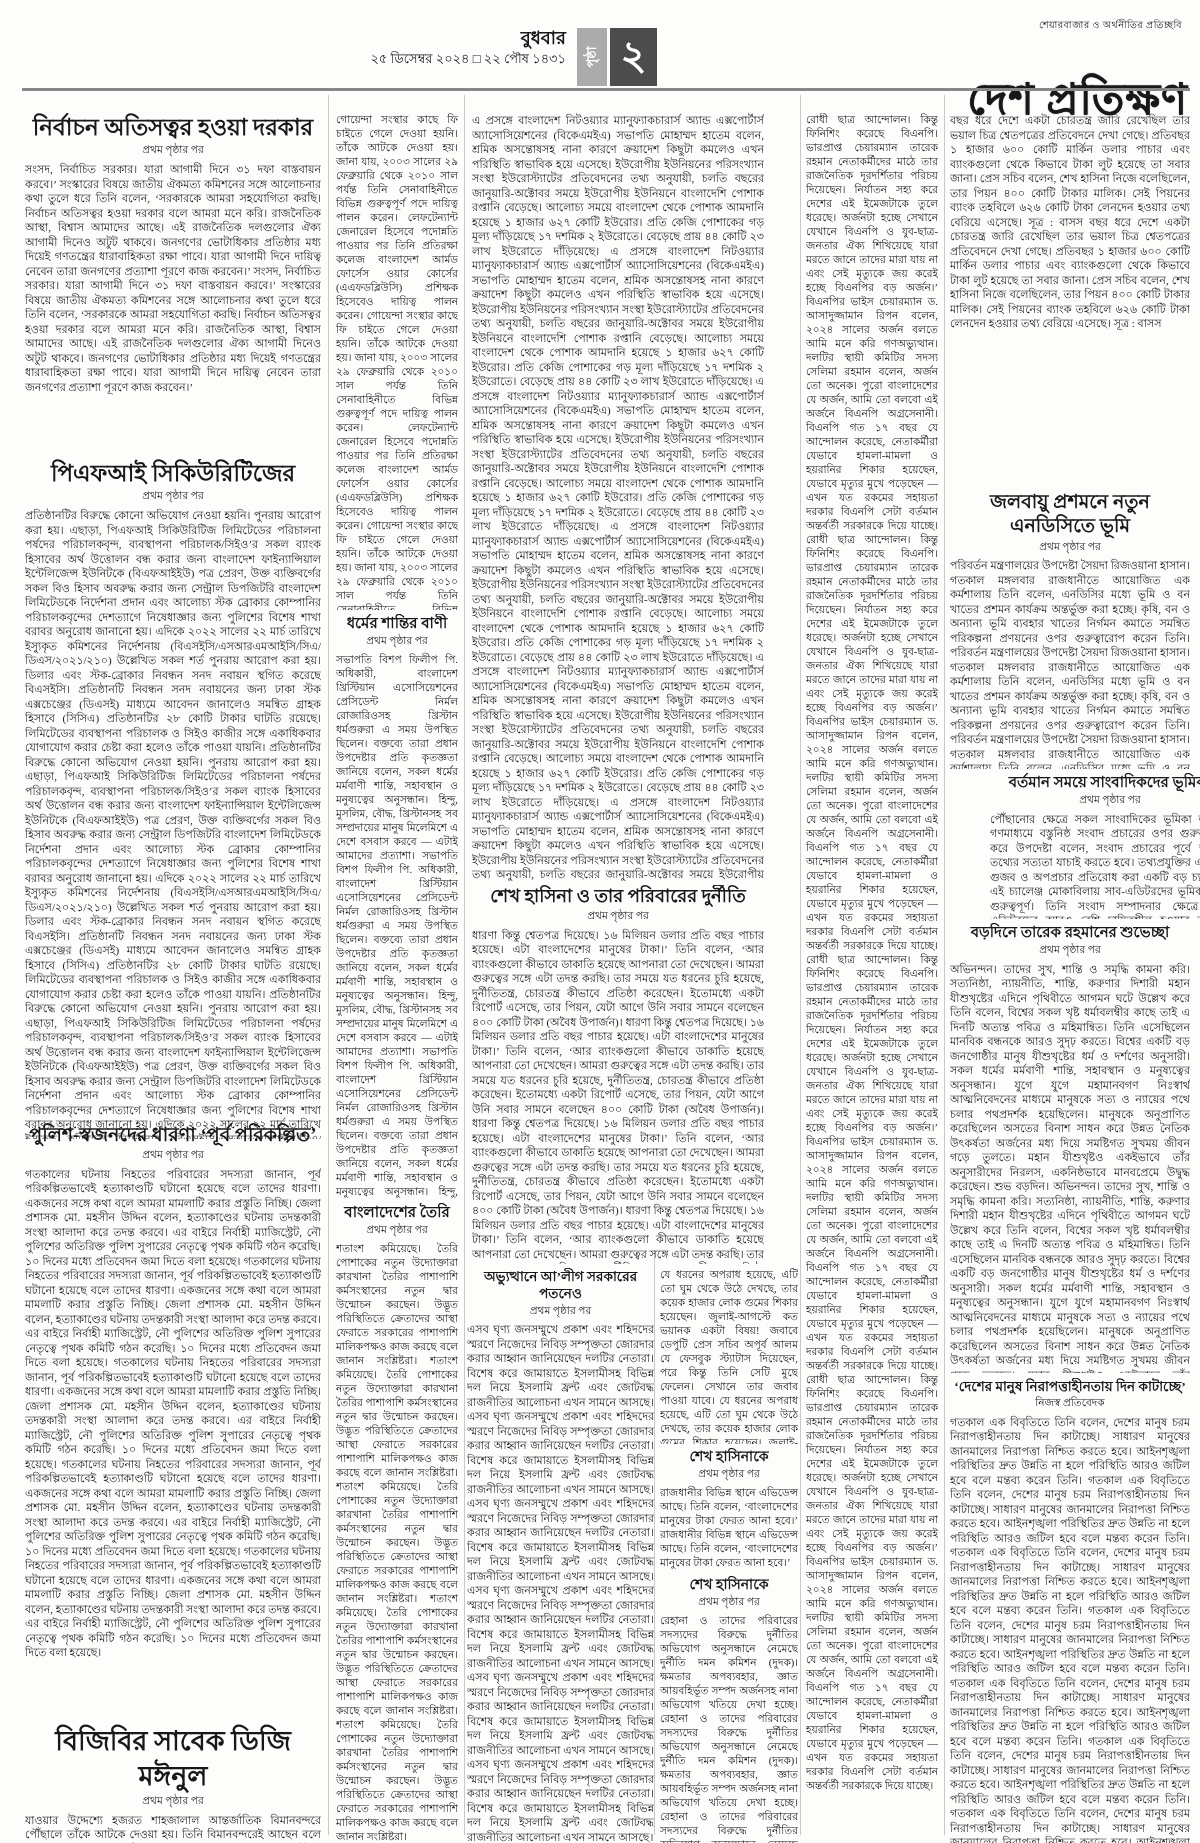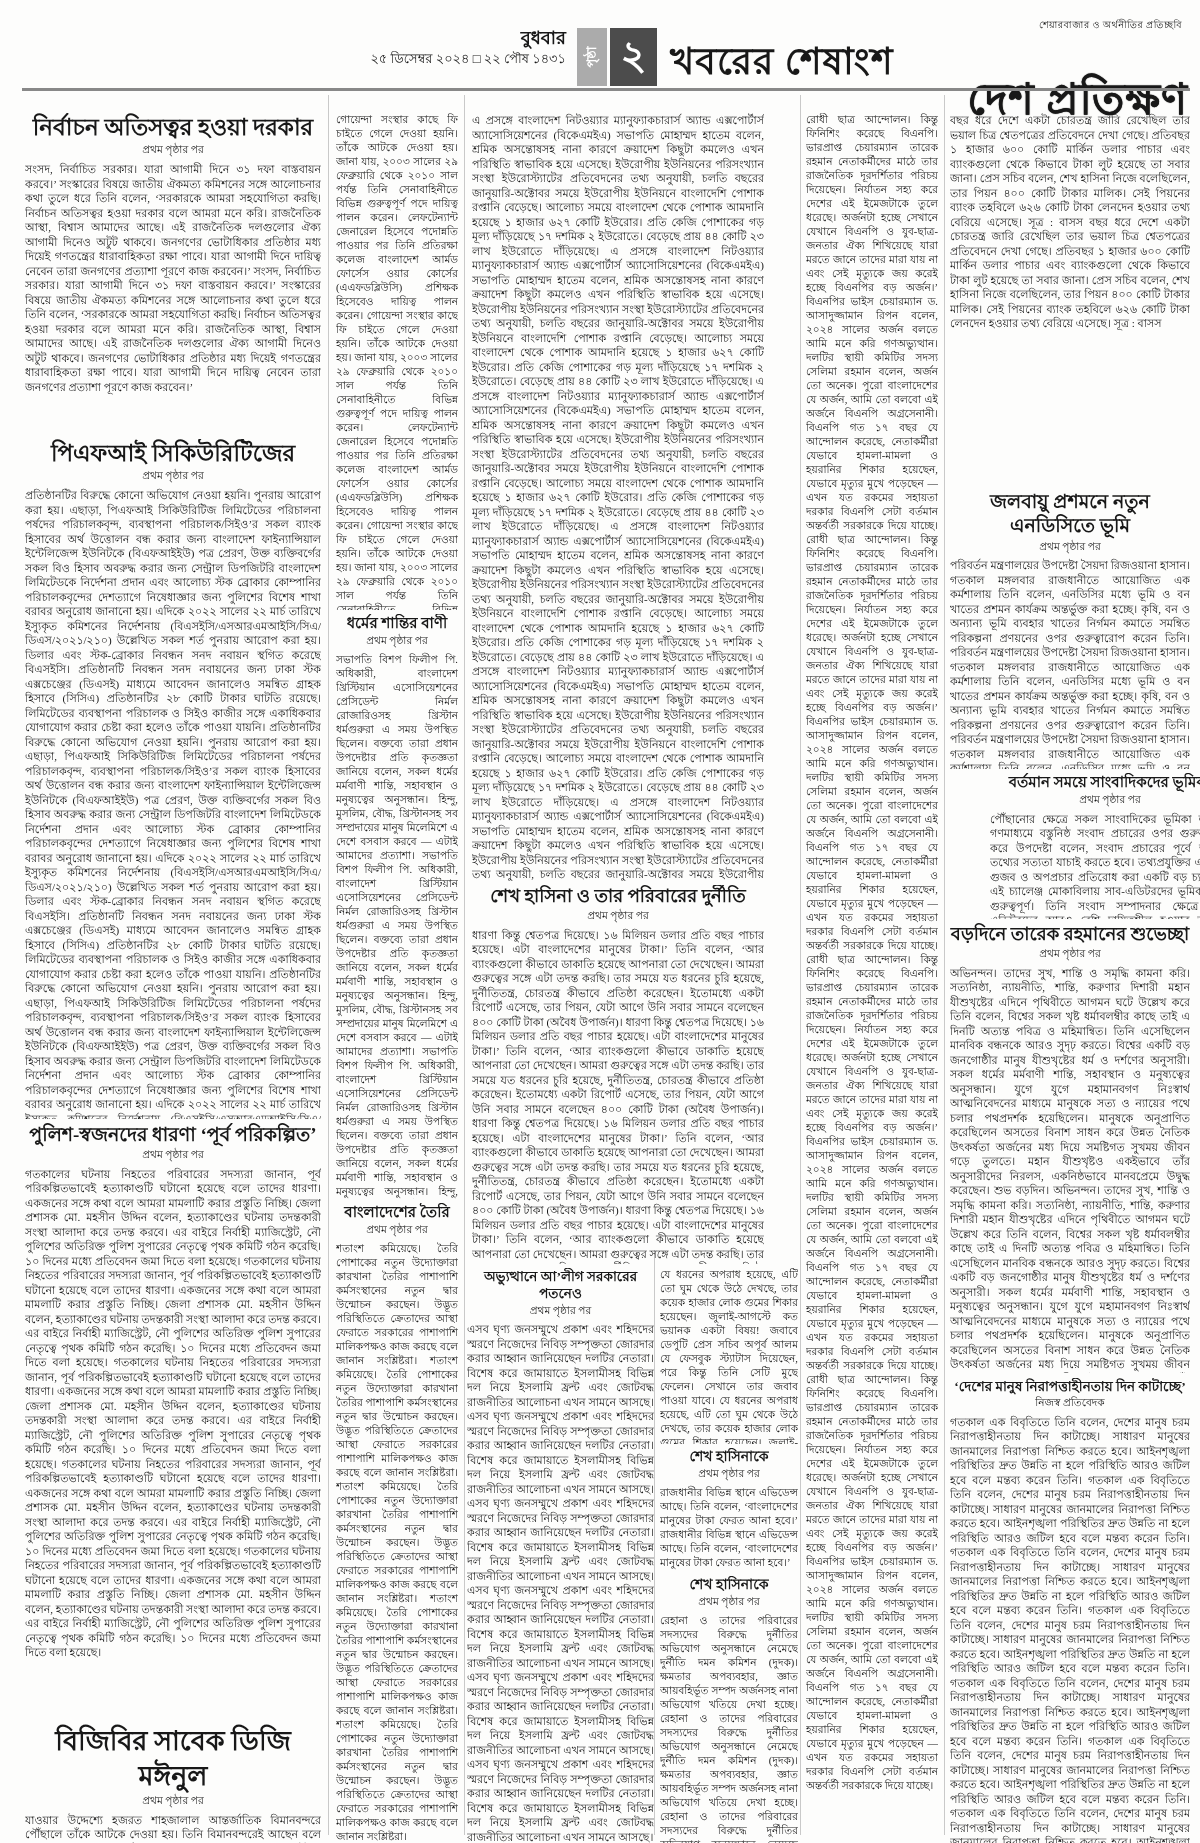--- a/index.html
+++ b/index.html
@@ -29,54 +29,53 @@
   .vrule{position:absolute;width:1px;background:#c9c9c9;}
   
   .story{position:absolute;overflow:hidden;margin-top:18px;}
   .story h2{margin:0 0 2px;text-align:center;font-weight:bold;line-height:1.28;letter-spacing:0;}
   .kicker{text-align:center;font-size:10.5px;line-height:1.2;margin:1px 0 5px;}
   .body{margin:0;font-size:11px;line-height:14.5px;text-align:justify;
     word-break:break-word;}
   .narrow .body{font-size:10.5px;line-height:14px;}
   
   #st0{left:25px;top:95px;width:296px;height:322px;}   #st0 h2{font-size:23px;}
-  #st1{left:25px;top:421px;width:296px;height:680px;}  #st1 h2{font-size:23px;}
+  #st1{left:25px;top:441px;width:296px;height:680px;}  #st1 h2{font-size:23px;}
   #st2{left:25px;top:1105px;width:296px;height:597px;} #st2 h2{font-size:19px;}
   #st3{left:25px;top:1706px;width:296px;height:128px;} #st3 h2{font-size:27px;}
   #st4{left:336px;top:95px;width:122px;height:497px;}
   #st5{left:336px;top:596px;width:122px;height:585px;} #st5 h2{font-size:15px;}
   #st6{left:336px;top:1185px;width:122px;height:649px;}#st6 h2{font-size:15px;}
   #st7{left:472px;top:95px;width:292px;height:768px;}
   #st8{left:472px;top:867px;width:292px;height:379px;} #st8 h2{font-size:18px;}
   #st9{left:467px;top:1250px;width:187px;height:584px;}#st9 h2{font-size:13.5px;}
   #st10{left:660px;top:1250px;width:138px;height:176px;}
   #st11{left:660px;top:1430px;width:138px;height:124px;}#st11 h2{font-size:14px;}
   #st12{left:660px;top:1558px;width:138px;height:276px;}#st12 h2{font-size:14px;}
   #st13{left:806px;top:95px;width:132px;height:1739px;}
   #st14{left:950px;top:95px;width:240px;height:373px;}
   #st15{left:950px;top:472px;width:240px;height:279px;} #st15 h2{font-size:19px;}
   #st16{left:990px;top:755px;width:240px;height:146px;} #st16 h2{font-size:15px;}
-  #st17{left:950px;top:905px;width:240px;height:450px;} #st17 h2{font-size:18px;}
+  #st17{left:950px;top:905px;width:240px;height:450px;} #st17 h2{font-size:15px;}
   #st18{left:950px;top:1360px;width:240px;height:474px;}#st18 h2{font-size:13.5px;}
 </style>
 </head>
 <body>
 
 <header class="masthead">
   <div class="dateline">
     <div class="day">বুধবার</div>
     <div class="date">২৫ ডিসেম্বর ২০২৪ □ ২২ পৌষ ১৪৩১</div>
   </div>
   <div class="page-tab">
     <span>পৃষ্ঠা</span>
   </div>
   <div class="page-num">
     <span>২</span>
   </div>
-  <h1 class="section-title" style="margin:0;">খবরের শেষাংশ</h1>
   <div class="logo">
     <div class="tagline">শেয়ারবাজার ও অর্থনীতির প্রতিচ্ছবি</div>
     <div class="paper-name">দেশ প্রতিক্ষণ</div>
   </div>
   <div class="mast-rule"></div>
 </header>
 
 <div class="vrule" style="left:328px;top:95px;height:1740px;"></div>
 <div class="vrule" style="left:464px;top:95px;height:1740px;"></div>
 <div class="vrule" style="left:654px;top:1250px;height:585px;"></div>

